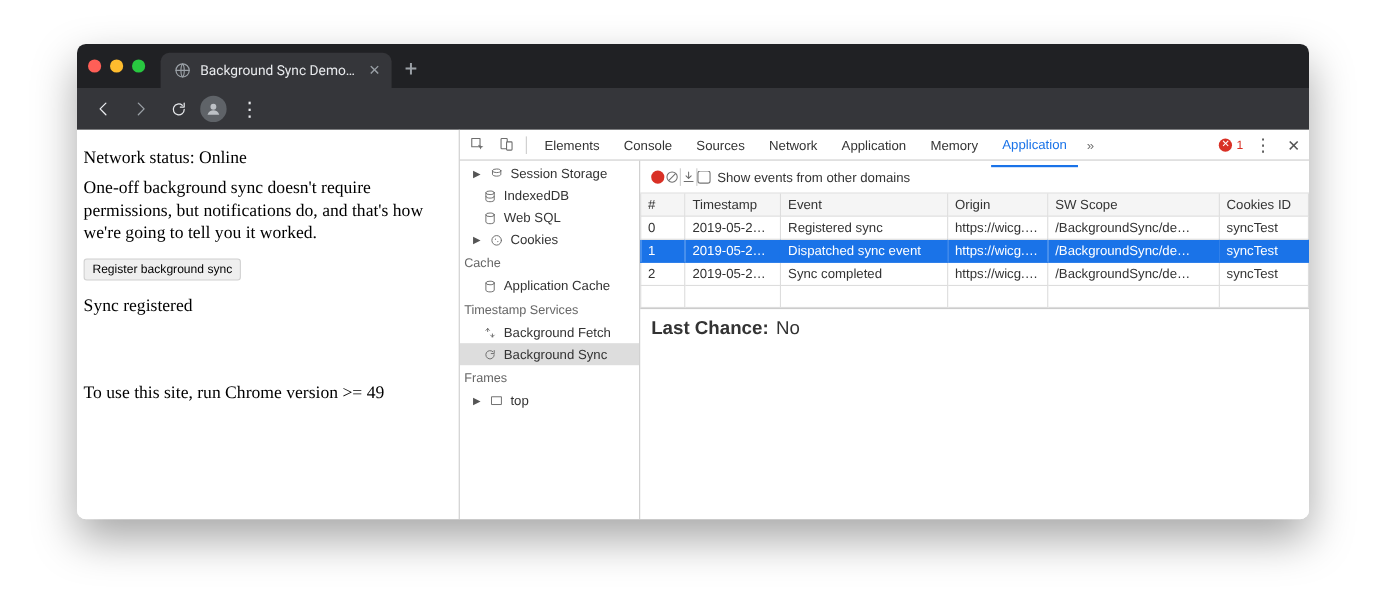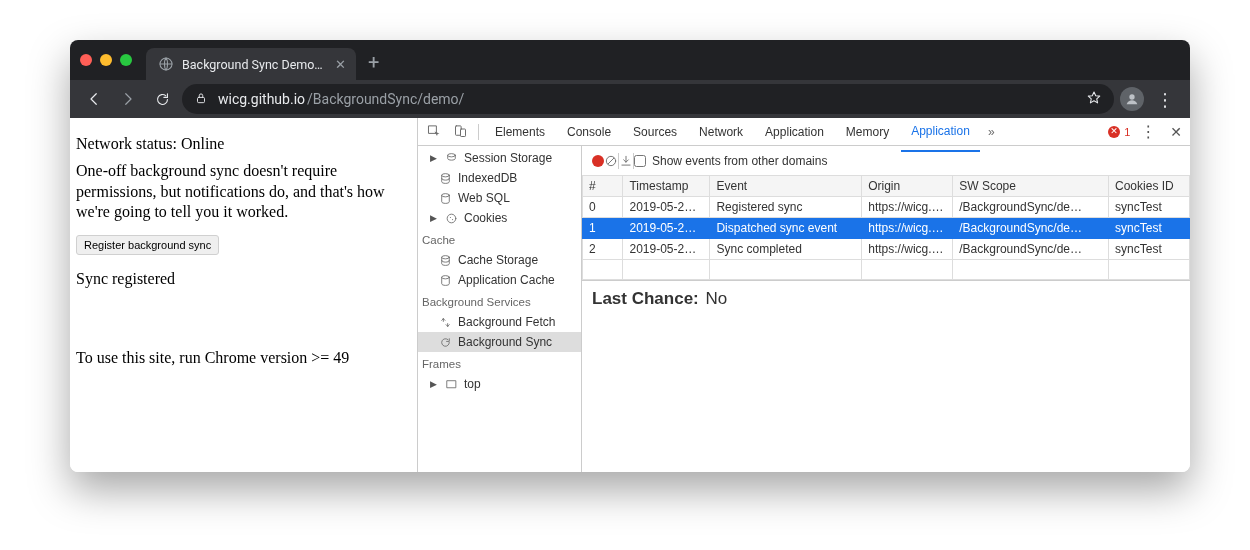--- a/index.html
+++ b/index.html
@@ -278,36 +278,20 @@
     <span class="tb-btn">
       <svg viewBox="0 0 24 24" width="18" height="18">
           <path d="M9 5l7 7-7 7" class="stroke" style="stroke:#9aa0a6"></path>
         </svg>
     </span>
     <span class="tb-btn">
       <svg viewBox="0 0 24 24" width="17" height="17">
           <path d="M19 12a7 7 0 1 1-2.5-5.4M19 4v5h-5" class="stroke" style="stroke:#e8eaed"></path>
         </svg>
     </span>
-    <div class="omnibox">
-      <span class="lock">
-        <svg viewBox="0 0 24 24" width="14" height="14">
-            <rect x="6" y="11" width="12" height="9" rx="2" class="stroke" style="stroke:#e8eaed"></rect>
-            <path d="M9 11V8a3 3 0 0 1 6 0v3" class="stroke" style="stroke:#e8eaed"></path>
-          </svg>
-      </span>
-      <span class="url-host">wicg.github.io</span>
-        <span class="url-path" style="margin-left:-8px;">/BackgroundSync/demo/</span>
-      <span class="spacer"></span>
-      <span style="color:#e8eaed;">
-        <svg viewBox="0 0 24 24" width="16" height="16">
-            <path d="M12 3l2.6 5.6 6 .6-4.5 4.1 1.3 6-5.4-3.1L6.6 19.3l1.3-6L3.4 9.2l6-.6z" class="stroke" style="stroke:#e8eaed"></path>
-          </svg>
-      </span>
-    </div>
     <span class="avatar">
       <svg viewBox="0 0 24 24">
           <circle cx="12" cy="9" r="4"></circle>
           <path d="M4 20c1-4 5-6 8-6s7 2 8 6z"></path>
         </svg>
     </span>
     <span class="kebab">⋮</span>
   </div>
 
   <div class="content">
@@ -399,36 +383,26 @@
               </span>
             <span>Cookies</span>
           </div>
 
           <div class="side-head">Cache</div>
           <div class="side-item" style="padding-left:20px;">
             <span class="icn">
                 <svg viewBox="0 0 24 24">
                   <ellipse cx="12" cy="6" rx="7" ry="3" class="stroke"></ellipse>
                   <path d="M5 6v12c0 1.7 3.1 3 7 3s7-1.3 7-3V6" class="stroke"></path>
-                  <path d="M5 12c0 1.7 3.1 3 7 3s7-1.3 7-3" class="stroke"></path>
-                </svg>
-              </span>
-            <span>Cache Storage</span>
-          </div>
-          <div class="side-item" style="padding-left:20px;">
-            <span class="icn">
-                <svg viewBox="0 0 24 24">
-                  <ellipse cx="12" cy="6" rx="7" ry="3" class="stroke"></ellipse>
-                  <path d="M5 6v12c0 1.7 3.1 3 7 3s7-1.3 7-3V6" class="stroke"></path>
                 </svg>
               </span>
             <span>Application Cache</span>
           </div>
 
-          <div class="side-head">Background Services</div>
+          <div class="side-head">Timestamp Services</div>
           <div class="side-item" style="padding-left:20px;">
             <span class="icn">
                 <svg viewBox="0 0 24 24">
                   <path d="M8 5v5M8 5l-3 3M8 5l3 3M16 19v-5M16 19l-3-3M16 19l3-3" class="stroke"></path>
                 </svg>
               </span>
             <span>Background Fetch</span>
           </div>
           <div class="side-item active" style="padding-left:20px;">
             <span class="icn">

